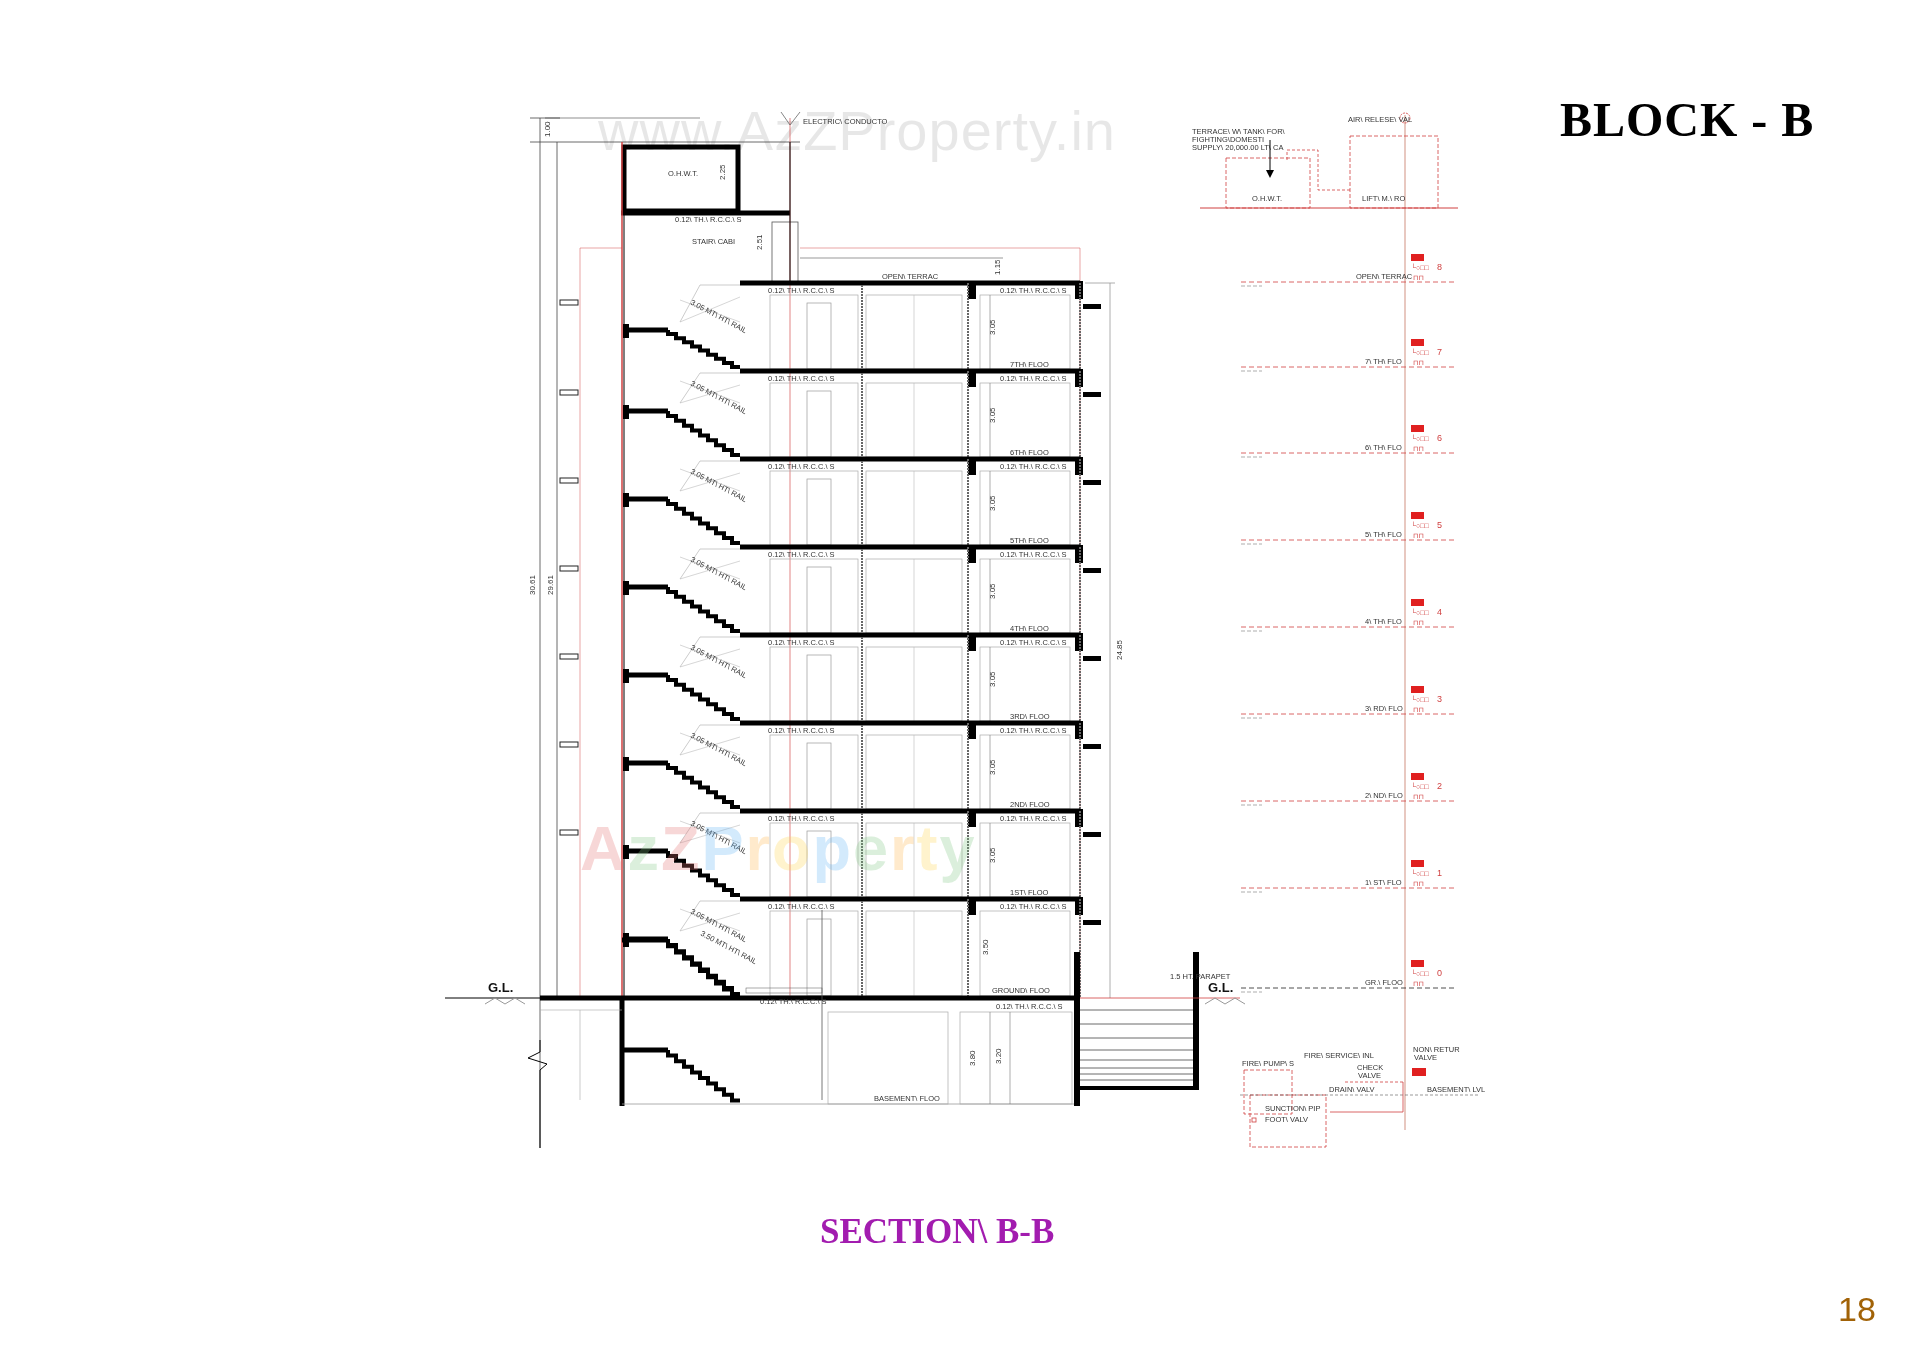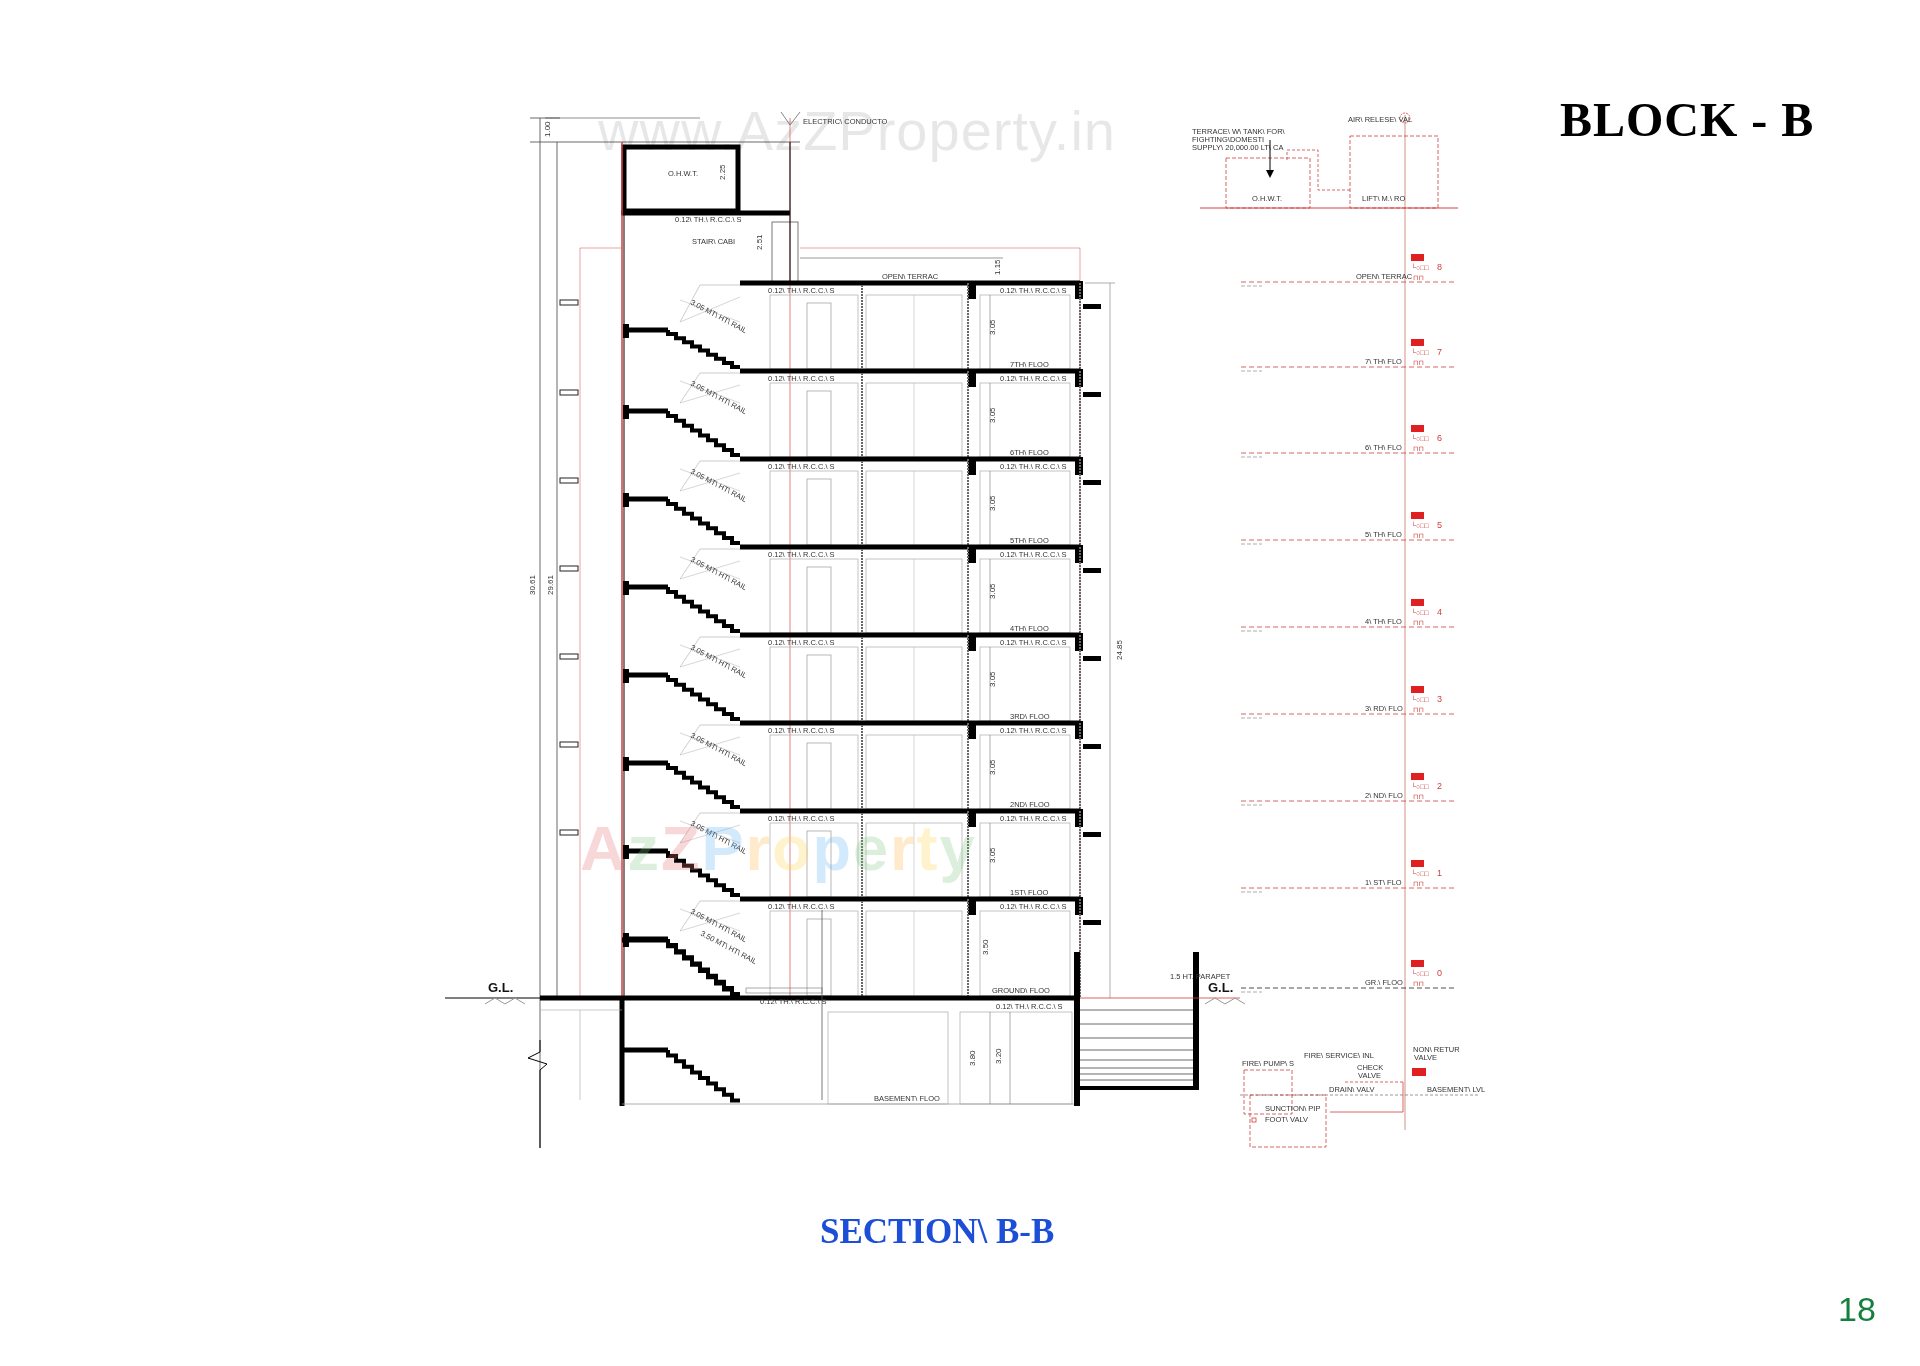--- a/index.html
+++ b/index.html
@@ -1,20 +1,20 @@
 <!DOCTYPE html>
 <html><head>
 <meta charset="utf-8">
 <style>
   html, body { margin:0; padding:0; background:#ffffff; }
   body { width:1920px; height:1366px; position:relative; overflow:hidden; font-family:"Liberation Sans", sans-serif; }
   #sheet { position:absolute; left:0; top:0; width:1920px; height:1366px; }
   .title-block { position:absolute; left:1560px; top:92px; font-family:"Liberation Serif", serif; font-weight:bold; font-size:48px; color:#000; letter-spacing:1px;text-align:center; }
-  .section-title { position:absolute; left:820px; top:1212px; font-family:"Liberation Serif", serif; font-weight:bold; font-size:35px; color:#1d4ed8;text-align:center; }
-  .page-number { position:absolute; left:1838px; top:1290px; font-family:"Liberation Sans", sans-serif; font-size:34px; color:#15803d; }
+  .section-title { position:absolute; left:820px; top:1212px; font-family:"Liberation Serif", serif; font-weight:bold; font-size:35px; color:#a21caf;text-align:center; }
+  .page-number { position:absolute; left:1838px; top:1290px; font-family:"Liberation Sans", sans-serif; font-size:34px; color:#a16207; }
   .wm-url { position:absolute; left:598px; top:98px; font-family:Liberation Sans, sans-serif; font-size:56px; color:#000; opacity:0.09; letter-spacing:1px; }
   .wm-logo { position:absolute; left:580px; top:812px; font-family:"Liberation Sans", sans-serif; font-size:63px; font-weight:bold; opacity:0.28; letter-spacing:2px; }
   .wm-logo span { display:inline-block; }
   svg text { font-family:"Liberation Sans", sans-serif; }
   .lbl { font-size:7.5px; fill:#333; }
   .lbl-r { font-size:7.5px; fill:#333; }
   .dim { font-size:8px; fill:#333; }
   .gl { font-size:13px; font-weight:bold; fill:#111; }
 </style>
 </head>

